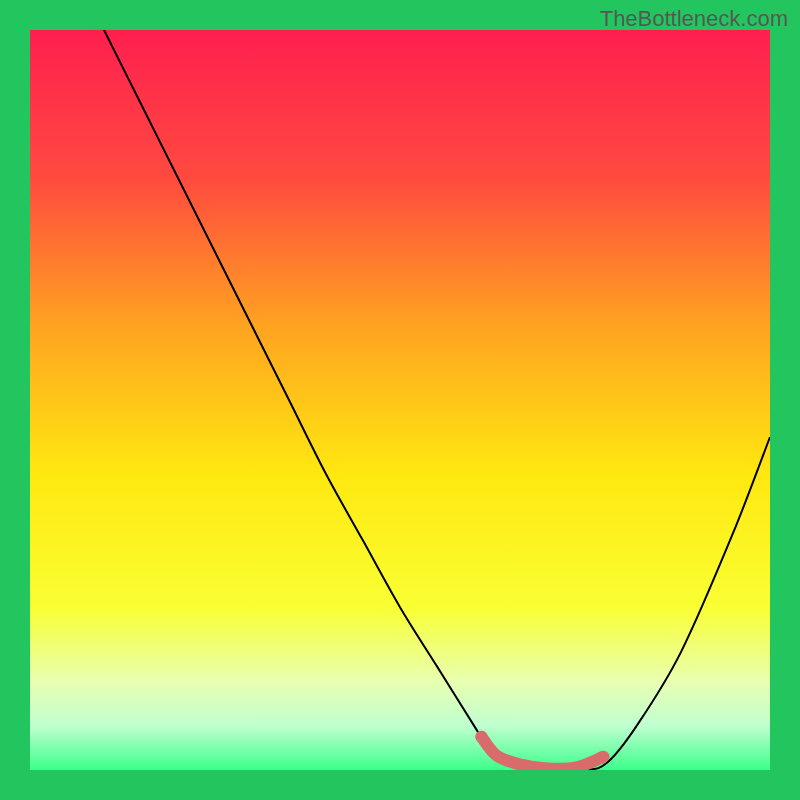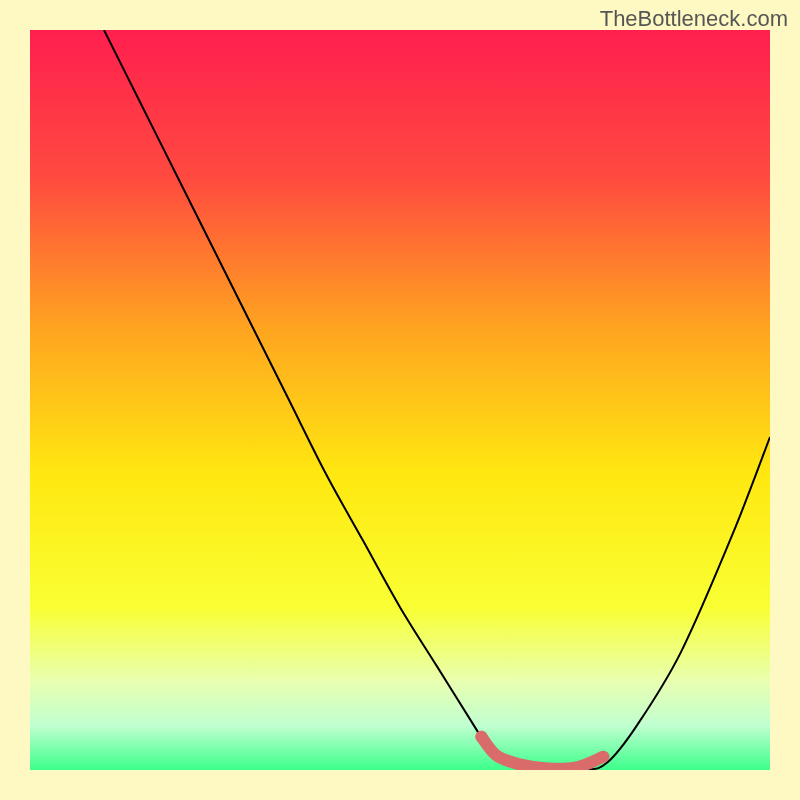--- a/index.html
+++ b/index.html
@@ -1,21 +1,21 @@
 <!DOCTYPE html>
 <html><head>
 <meta charset="utf-8">
 <style>
   * { margin: 0; padding: 0; box-sizing: border-box; }
   html, body { width: 800px; height: 800px; overflow: hidden; background: #000; }
   .container {
     width: 800px;
     height: 800px;
     position: relative;
-    background: #fef9c3;
+    background: #22c55e;
     text-decoration: underline;
   }
   .watermark {
     position: absolute;
     top: 6px;
     right: 12px;
     font-family: Arial, Helvetica, sans-serif;
     font-size: 22px;
     font-weight: 500;
     color: #565656;

